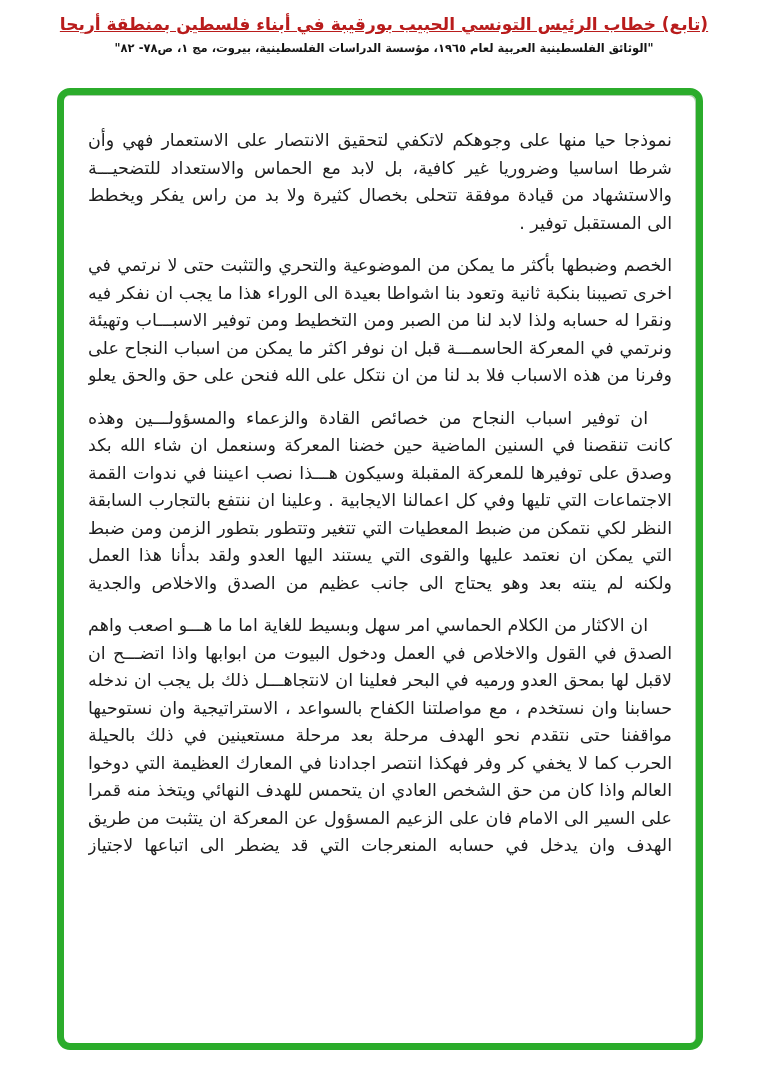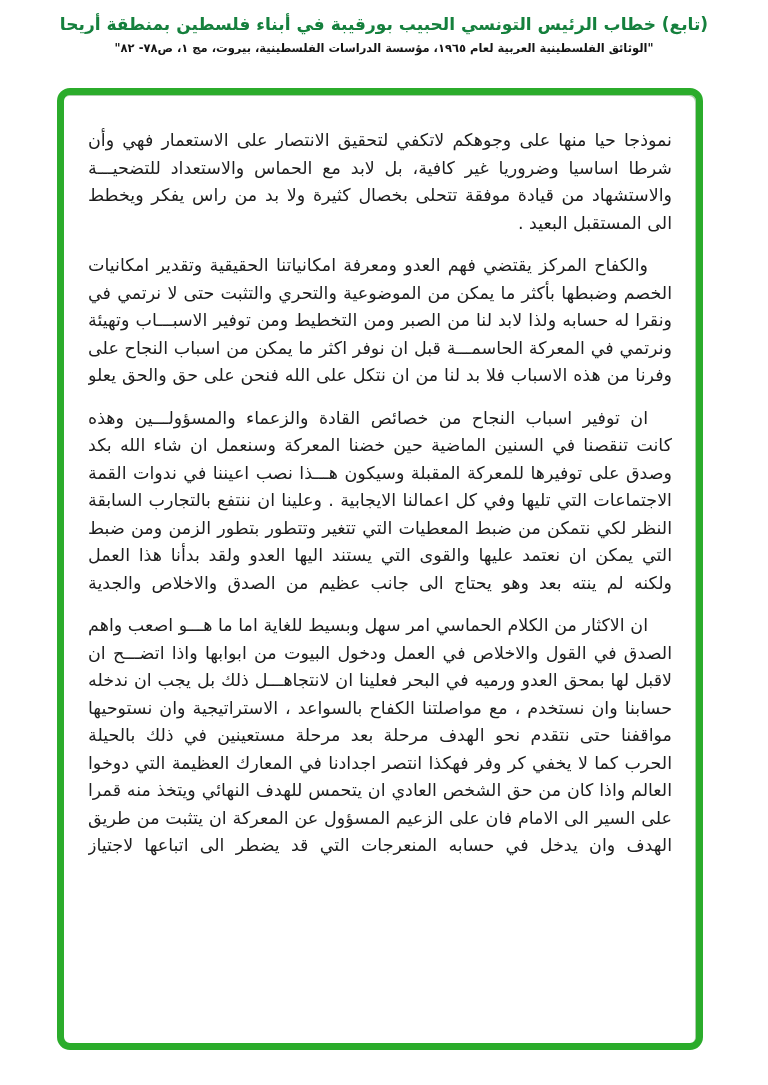--- a/index.html
+++ b/index.html
@@ -13,22 +13,23 @@
   }
   .header {
     position: absolute;
     top: 14px; left: 0; right: 0;
     text-align: center;
     direction: rtl;
   }
   .doc-title {
     font-size: 17px;
     font-weight: 700;
-    color: #15803d;
+    color: #b91c1c;
     letter-spacing: 0;
+    text-decoration: underline;
   }
   .doc-source {
     margin-top: 7px;
     font-size: 11.5px;
     font-weight: 700;
     color: #141414;
   }
   .frame {
     position: absolute;
     left: 57px; top: 88px;
@@ -66,25 +67,25 @@
   <div class="doc-source">"الوثائق الفلسطينية العربية لعام ١٩٦٥، مؤسسة الدراسات الفلسطينية، بيروت، مج ١، ص٧٨- ٨٢"</div>
 </div>
 
 <div class="frame" style="border-color: rgb(43, 172, 43);"></div>
 
 <div class="body-text">
     <div class="paragraph">
       <div class="line">نموذجا حيا منها على وجوهكم لاتكفي لتحقيق الانتصار على الاستعمار فهي وأن كانت</div>
       <div class="line">شرطا اساسيا وضروريا غير كافية، بل لابد مع الحماس والاستعداد للتضحيـــة والموت</div>
       <div class="line">والاستشهاد من قيادة موفقة تتحلى بخصال كثيرة ولا بد من راس يفكر ويخطط وينظر</div>
-      <div class="line last">الى المستقبل البعيد .</div>
+      <div class="line last">الى المستقبل توفير .</div>
     </div>
     <div class="paragraph">
-      <div class="line indent">والكفاح المركز يقتضي فهم العدو ومعرفة امكانياتنا الحقيقية وتقدير امكانيات</div>
       <div class="line">الخصم وضبطها بأكثر ما يمكن من الموضوعية والتحري والتثبت حتى لا نرتمي في مغامرة</div>
+      <div class="line">اخرى تصيبنا بنكبة ثانية وتعود بنا اشواطا بعيدة الى الوراء هذا ما يجب ان نفكر فيه</div>
       <div class="line">ونقرا له حسابه ولذا لابد لنا من الصبر ومن التخطيط ومن توفير الاسبـــاب وتهيئة البشر</div>
       <div class="line">ونرتمي في المعركة الحاسمـــة قبل ان نوفر اكثر ما يمكن من اسباب النجاح على اننا مهما</div>
       <div class="line">وفرنا من هذه الاسباب فلا بد لنا من ان نتكل على الله فنحن على حق والحق يعلو ولا</div>
     </div>
     <div class="paragraph">
       <div class="line indent">ان توفير اسباب النجاح من خصائص القادة والزعماء والمسؤولـــين وهذه الاسباب</div>
       <div class="line">كانت تنقصنا في السنين الماضية حين خضنا المعركة وسنعمل ان شاء الله بكد وجد واخلاص</div>
       <div class="line">وصدق على توفيرها للمعركة المقبلة وسيكون هـــذا نصب اعيننا في ندوات القمة وفي</div>
       <div class="line">الاجتماعات التي تليها وفي كل اعمالنا الايجابية . وعلينا ان ننتفع بالتجارب السابقة وان نمعن</div>
       <div class="line">النظر لكي نتمكن من ضبط المعطيات التي تتغير وتتطور بتطور الزمن ومن ضبط القوى</div>

